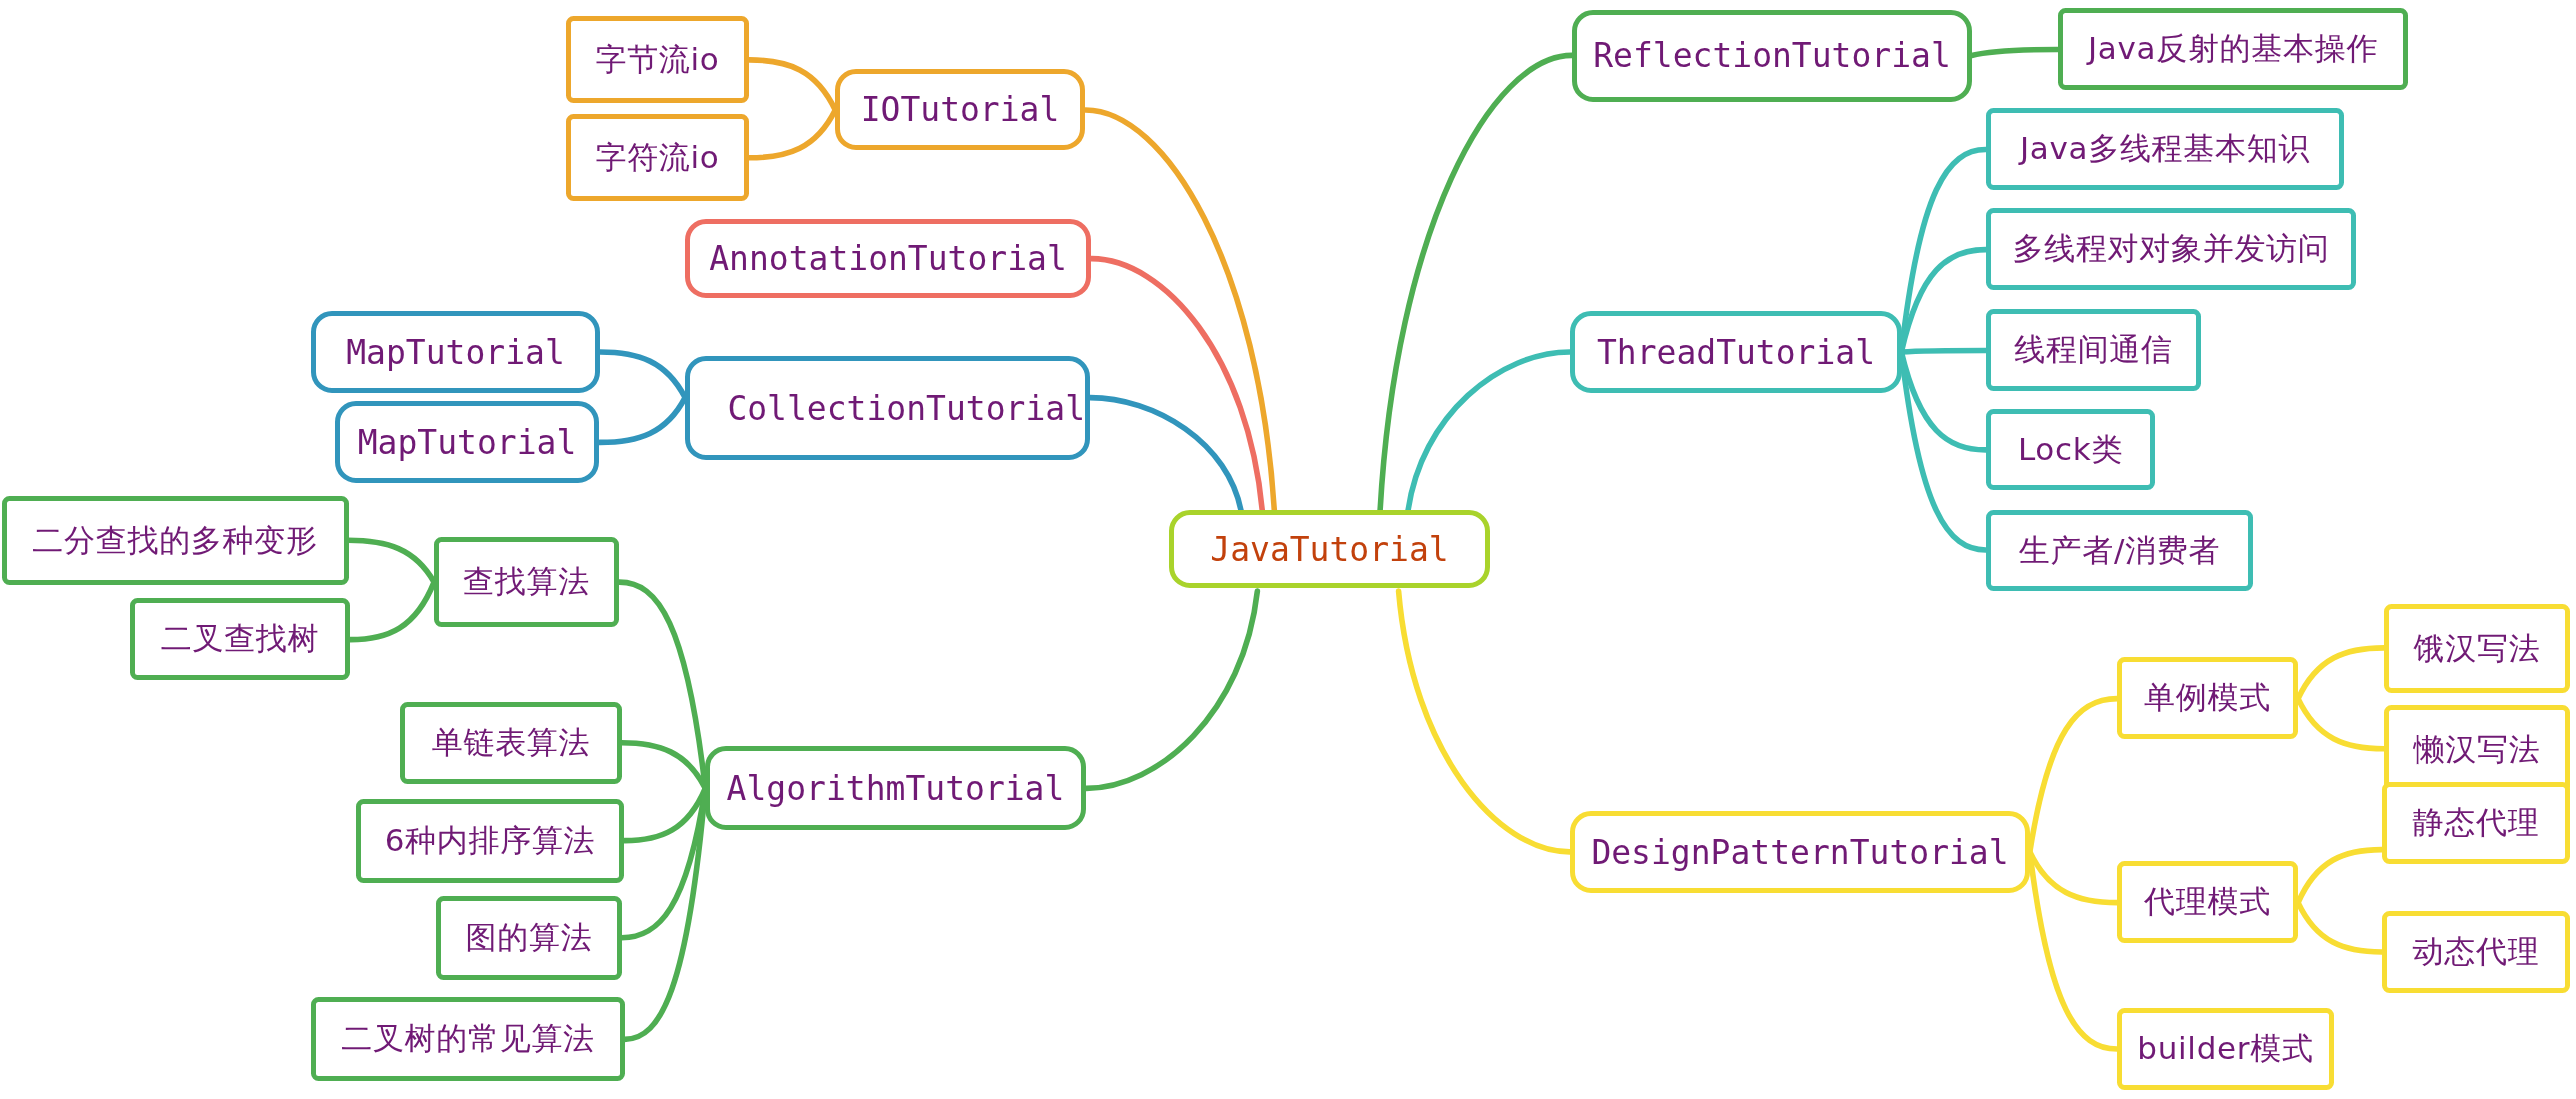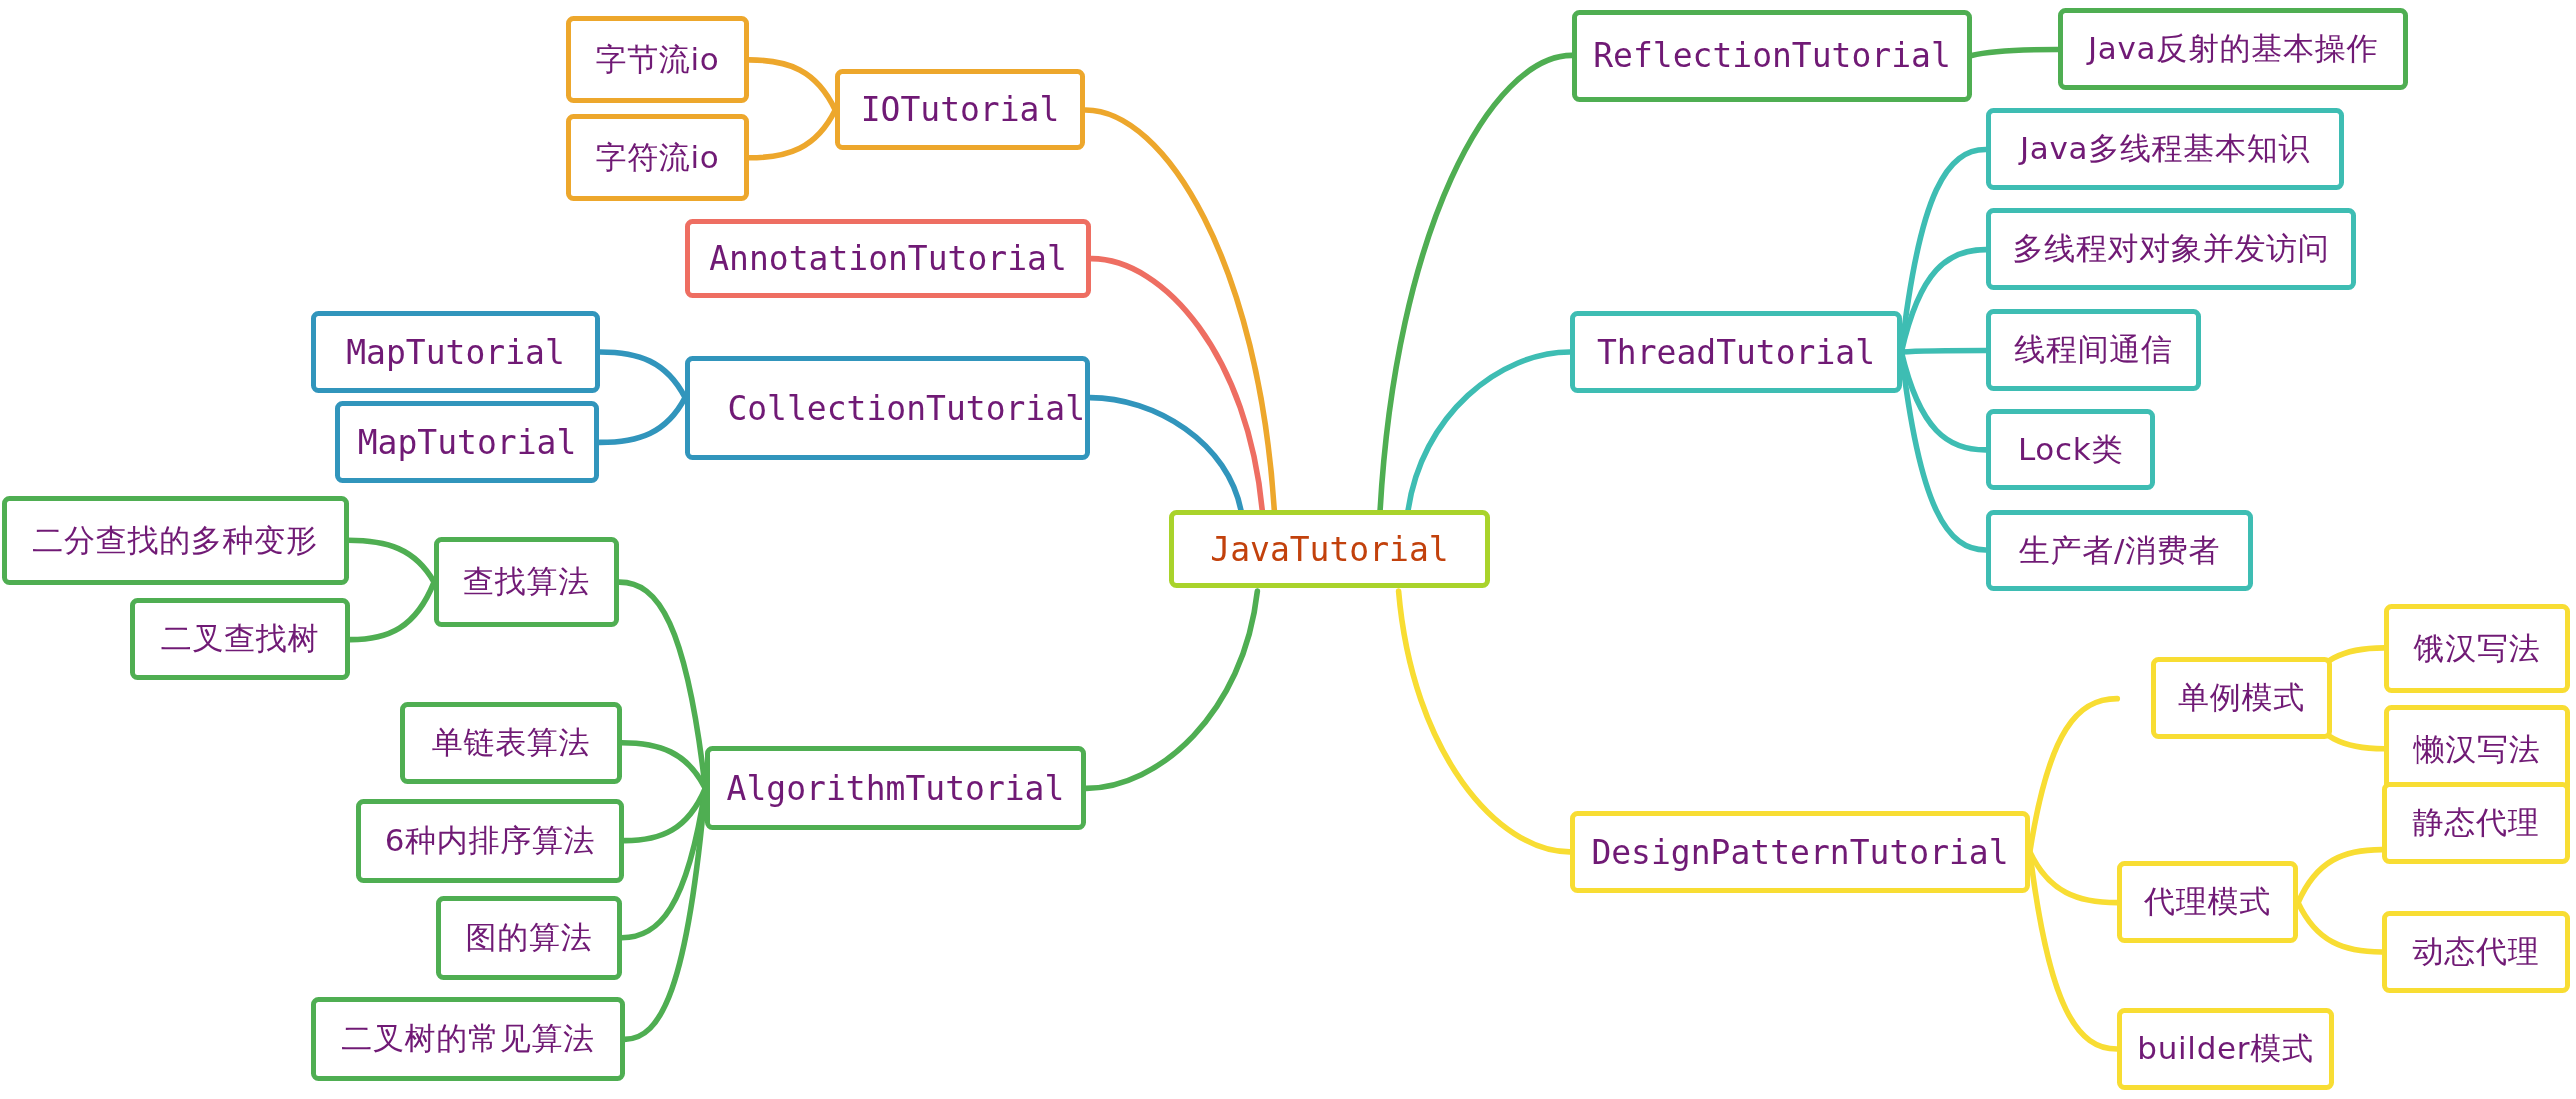--- a/index.html
+++ b/index.html
@@ -42,20 +42,21 @@
   .node.cn {
     font-family: "DejaVu Sans", "Liberation Sans", sans-serif;
     font-size: 31px;
     font-weight: 500;
     letter-spacing: 0.7px;
   }
   .node.mono {
     font-family: "DejaVu Sans Mono", "Liberation Mono", monospace;
     font-size: 33px;
     font-weight: 500;
+    border-radius: 21px;
   }
   .node.root {
     color: #c2410c;
   }
 </style>
 </head>
 <body>
 
 <div class="canvas">
   <svg class="edge-layer" id="edge-layer" viewBox="0 0 3448 1472">
@@ -160,21 +161,21 @@
       </div>
       <div class="node cn" style="left: 1986px; top: 409px; width: 169px; height: 81px; border-color: rgb(62, 189, 179);">
         <span>Lock类</span>
       </div>
       <div class="node cn" style="left: 1986px; top: 510px; width: 267px; height: 81px; border-color: rgb(62, 189, 179);">
         <span>生产者/消费者</span>
       </div>
       <div class="node mono" style="left: 1570px; top: 811px; width: 460px; height: 82px; border-color: rgb(248, 221, 51);">
         <span>DesignPatternTutorial</span>
       </div>
-      <div class="node cn" style="left: 2117px; top: 657px; width: 181px; height: 82px; border-color: rgb(248, 221, 51); margin-left: 34px;">
+      <div class="node cn" style="left: 2117px; top: 657px; width: 181px; height: 82px; border-color: rgb(248, 221, 51);">
         <span>单例模式</span>
       </div>
       <div class="node cn" style="left: 2384px; top: 604px; width: 186px; height: 89px; border-color: rgb(248, 221, 51);">
         <span>饿汉写法</span>
       </div>
       <div class="node cn" style="left: 2384px; top: 705px; width: 186px; height: 89px; border-color: rgb(248, 221, 51);">
         <span>懒汉写法</span>
       </div>
       <div class="node cn" style="left: 2117px; top: 861px; width: 181px; height: 82px; border-color: rgb(248, 221, 51);">
         <span>代理模式</span>

